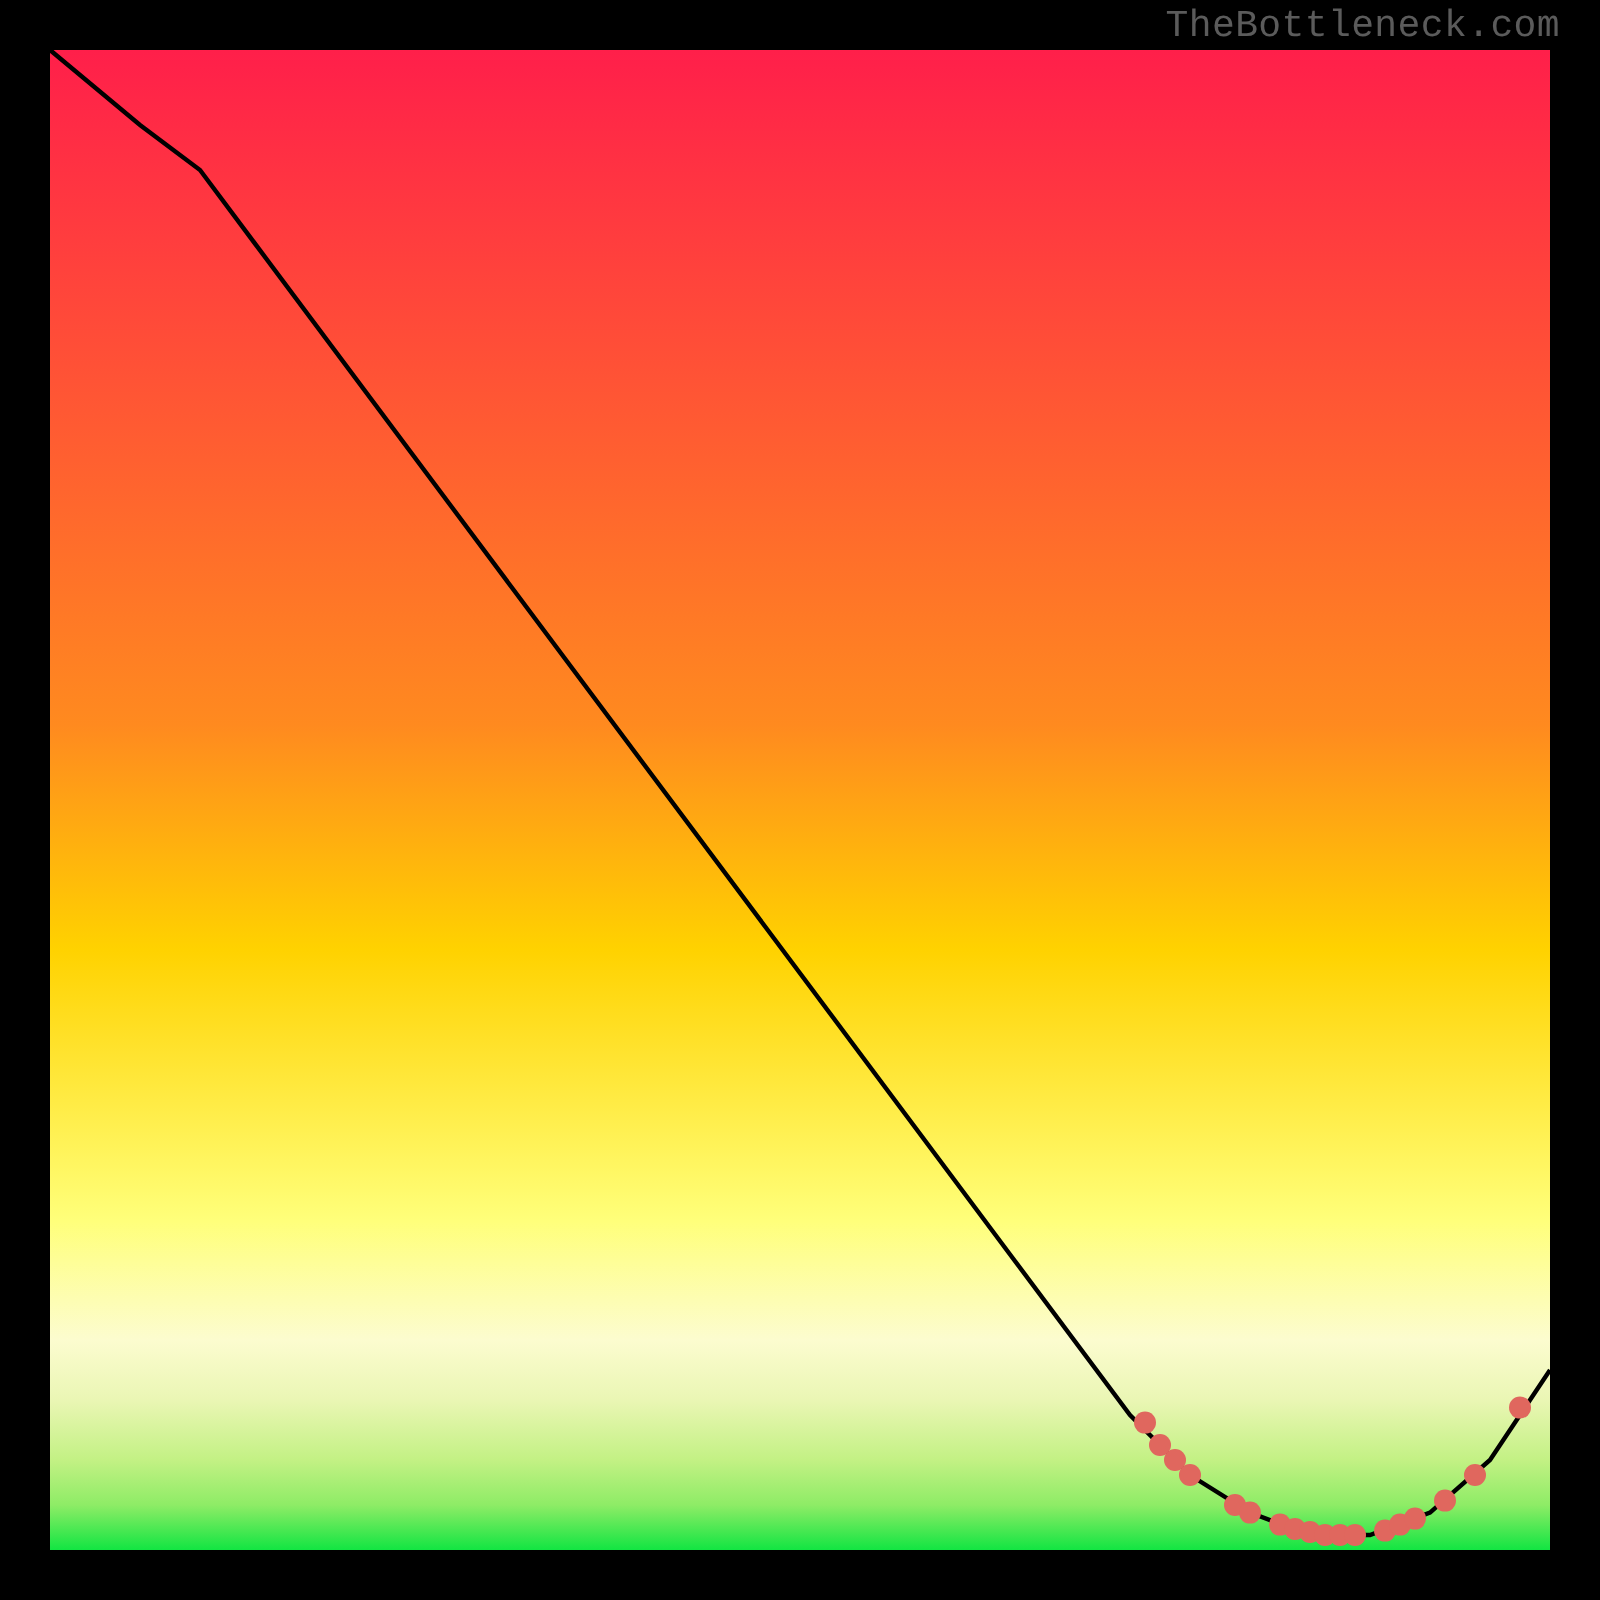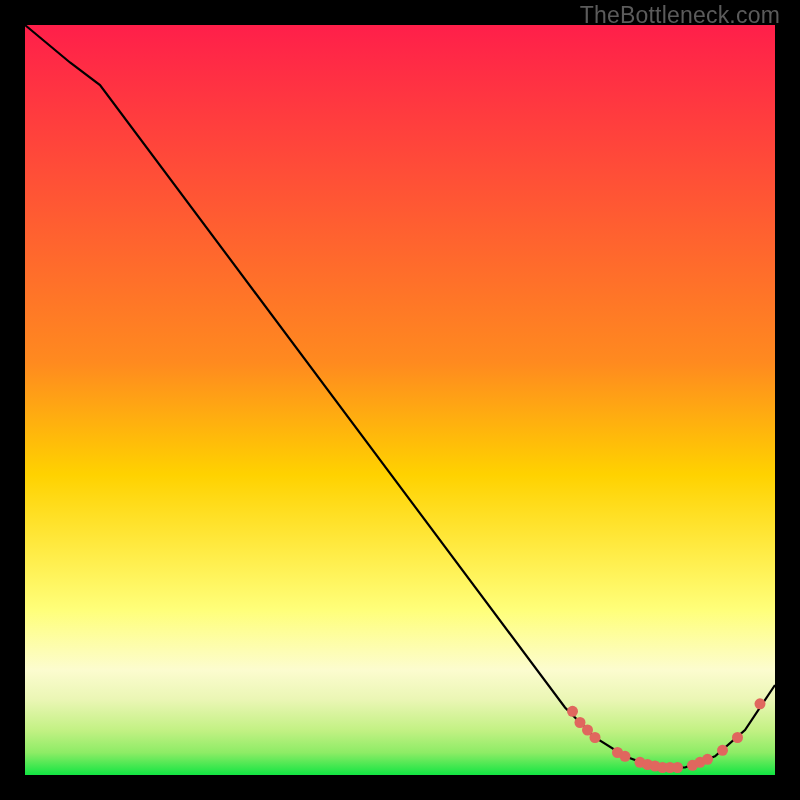--- a/index.html
+++ b/index.html
@@ -18,22 +18,22 @@
   }
   svg {
     position: absolute;
     left: 0;
     top: 0;
   }
   .attribution {
     position: absolute;
     top: 2px;
     right: 20px;
-    font-family: Liberation Sans, sans-serif;
-    font-size: 23px;
+    font-family: Liberation Mono, monospace;
+    font-size: 19px;
     color: #5b5b5b;
     letter-spacing: 0.2px;
   }
 </style>
 </head>
 <body>
 <div class="stage">
 
 <svg id="chart-svg" width="800" height="800" viewBox="0 0 800 800">
   <defs>

